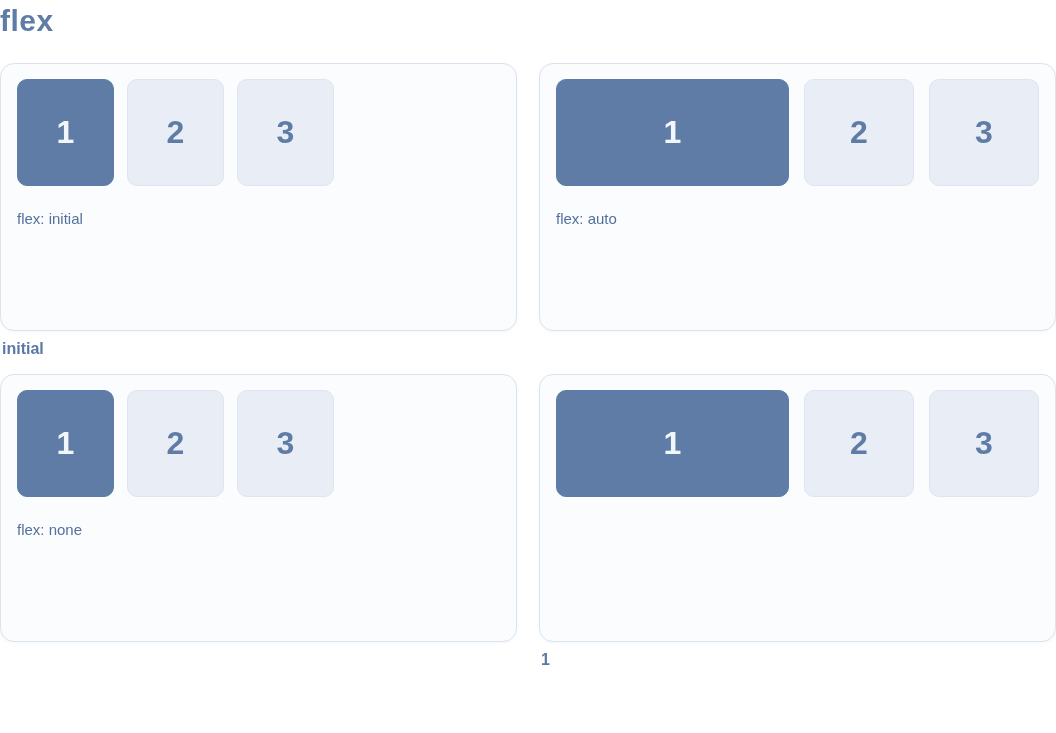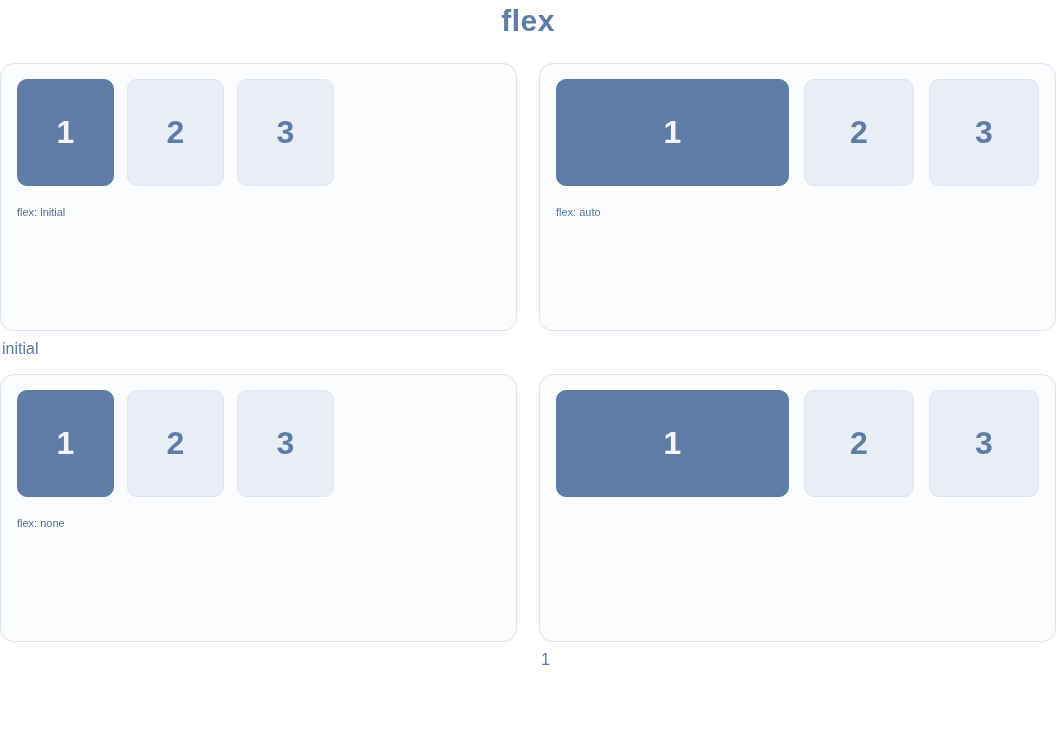--- a/index.html
+++ b/index.html
@@ -19,21 +19,20 @@
     height:733px;
     background:#ffffff;
     font-family:"Liberation Sans", sans-serif;
     overflow:hidden;
   }
   .page-title{
     margin:0;
     padding-top:2px;
     height:40px;
     line-height:38px;
-    text-align:center;
     font-size:30px;
     font-weight:700;
     color:var(--accent);
     letter-spacing:0.5px;
   }
   .grid{
     margin-top:23px;
     display:grid;
     grid-template-columns:517px 517px;
     column-gap:22px;
@@ -71,30 +70,30 @@
   .box.primary{
     background:var(--accent);
     border-color:var(--accent);
     color:var(--box-number-light);
   }
   .panel.grow .box.primary{
     flex:1 1 auto;
     width:auto;
   }
   .flex-label{
-    margin-top:17px;
-    font-size:11px;
+    margin-top:24px;
+    font-size:15px;
     font-weight:500;
     color:var(--label);
     line-height:18px;
   }
   .caption{
     margin:9px 0 0 2px;
     font-size:16px;
-    font-weight:400;
+    font-weight:700;
     color:var(--caption);
     line-height:18px;
   }
 </style>
 </head>
 <body>
 
 <h1 class="page-title">flex</h1>
 
 <main class="grid">

